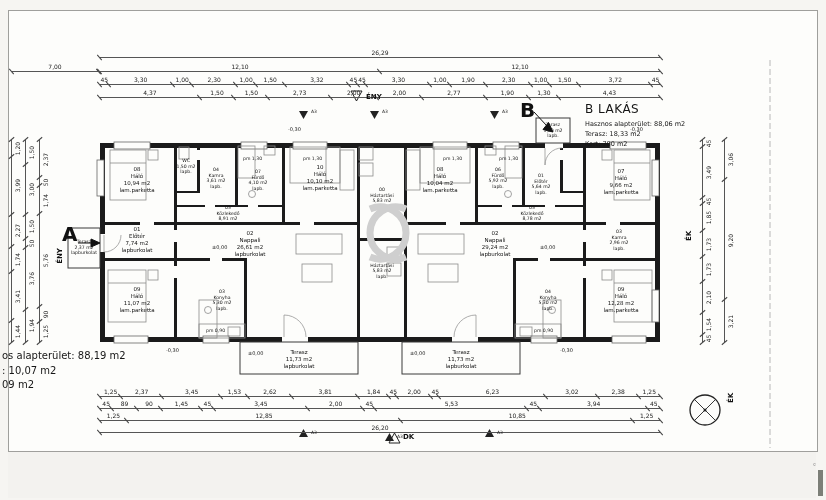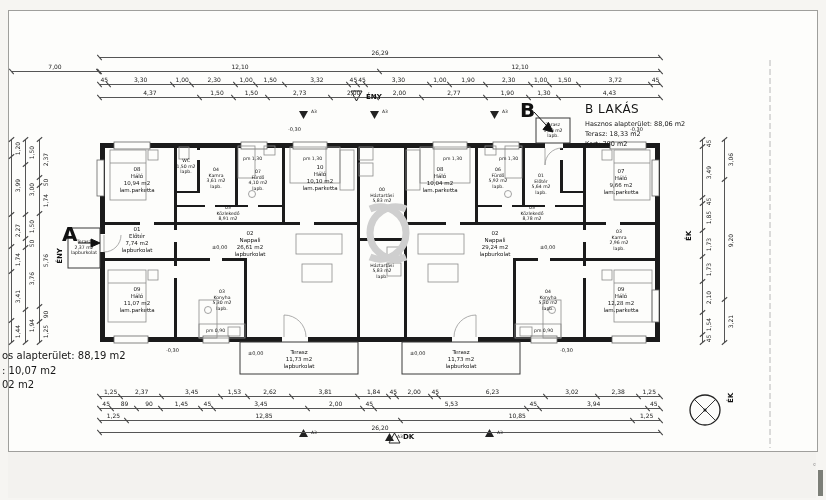--- a/index.html
+++ b/index.html
@@ -711,21 +711,21 @@
   <div class="tblock" style="left:585px;top:100px">
     <div class="tb-name">B LAKÁS</div>
     <div>Hasznos alapterület: 88,06 m2</div>
     <div>Terasz: 18,33 m2</div>
     <div>Kert: 780 m2</div>
   </div>
 
   <div class="iblock" style="left:2px;top:349px">
     <div>os alapterület: 88,19 m2</div>
     <div>: 10,07 m2</div>
-    <div>02 m2</div>
+    <div>09 m2</div>
   </div>
 
   <div class="wm">
     <svg width="150" height="70">
       <g stroke="#cfcfcf" stroke-width="7" fill="none">
         <path d="M58,13 A26,26 0 1 1 58,61"></path>
         <path d="M94,13 A26,26 0 1 0 94,61"></path>
       </g>
     </svg>
   </div>

